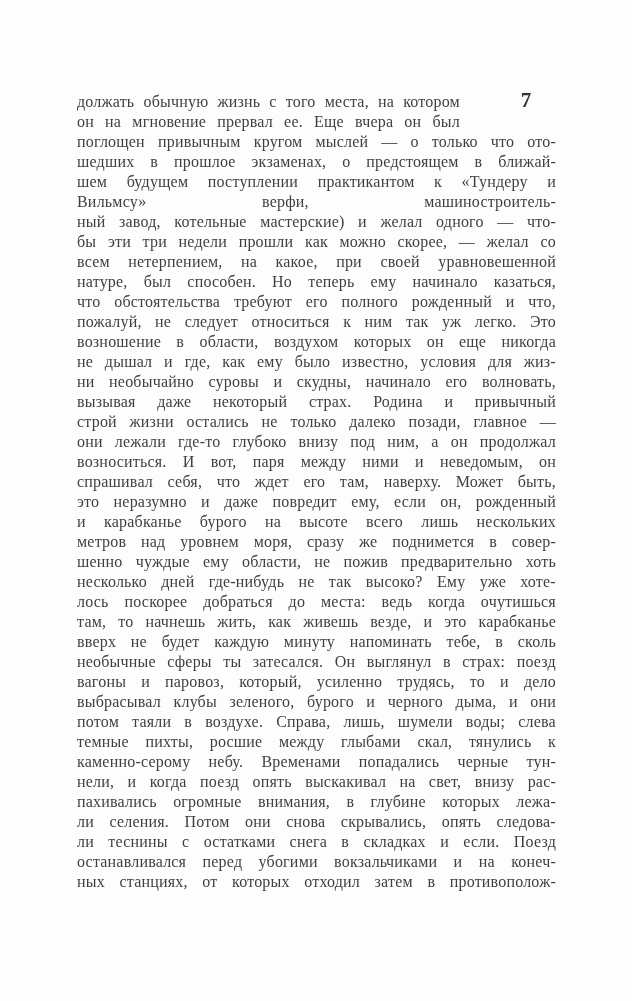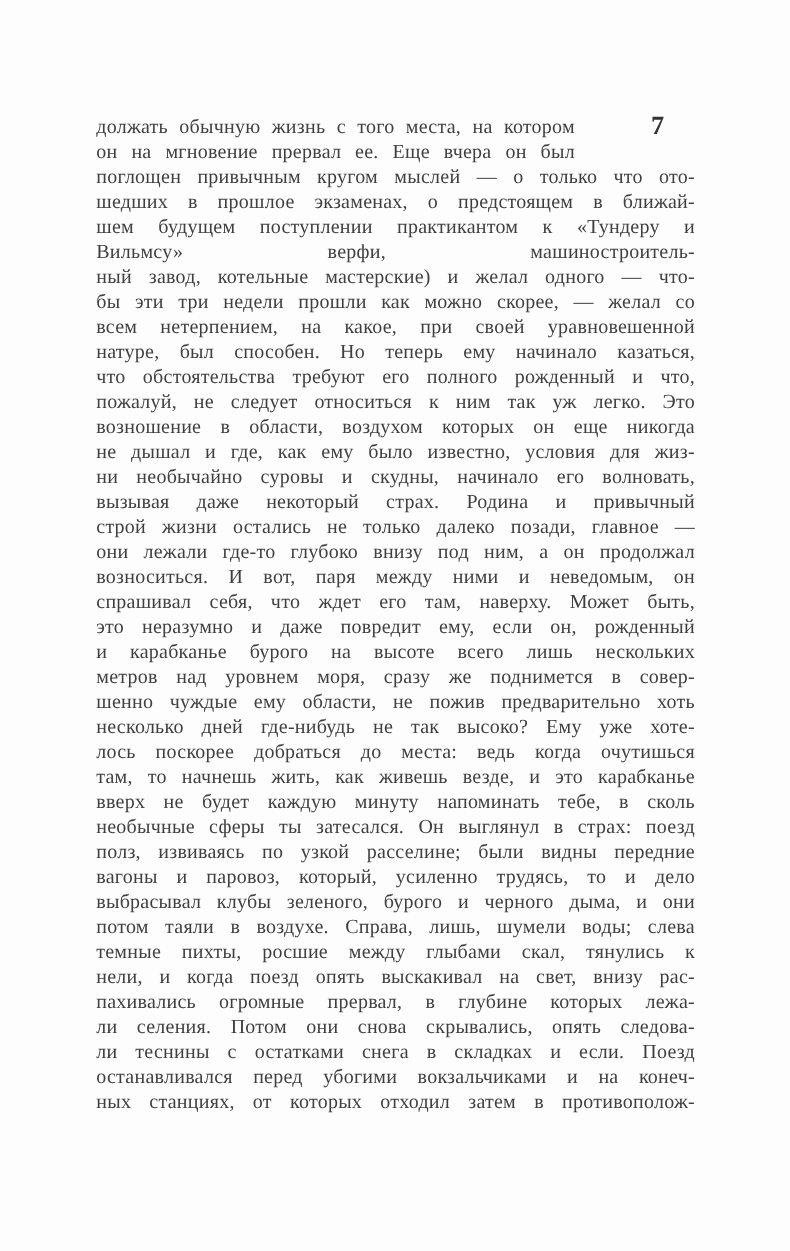--- a/index.html
+++ b/index.html
@@ -355,30 +355,20 @@
         <span>сферы</span>
         <span>ты</span>
         <span>затесался.</span>
         <span>Он</span>
         <span>выглянул</span>
         <span>в</span>
         <span>страх:</span>
         <span>поезд</span>
       </div>
       <div class="line">
-        <span>полз,</span>
-        <span>извиваясь</span>
-        <span>по</span>
-        <span>узкой</span>
-        <span>расселине;</span>
-        <span>были</span>
-        <span>видны</span>
-        <span>передние</span>
-      </div>
-      <div class="line">
         <span>вагоны</span>
         <span>и</span>
         <span>паровоз,</span>
         <span>который,</span>
         <span>усиленно</span>
         <span>трудясь,</span>
         <span>то</span>
         <span>и</span>
         <span>дело</span>
       </div>
@@ -408,35 +398,43 @@
         <span>темные</span>
         <span>пихты,</span>
         <span>росшие</span>
         <span>между</span>
         <span>глыбами</span>
         <span>скал,</span>
         <span>тянулись</span>
         <span>к</span>
       </div>
       <div class="line">
+        <span>каменно-серому</span>
+        <span>небу.</span>
+        <span>Временами</span>
+        <span>попадались</span>
+        <span>черные</span>
+        <span>тун-</span>
+      </div>
+      <div class="line">
         <span>нели,</span>
         <span>и</span>
         <span>когда</span>
         <span>поезд</span>
         <span>опять</span>
         <span>выскакивал</span>
         <span>на</span>
         <span>свет,</span>
         <span>внизу</span>
         <span>рас-</span>
       </div>
       <div class="line">
         <span>пахивались</span>
         <span>огромные</span>
-        <span>прервал,</span>
+        <span>внимания,</span>
         <span>в</span>
         <span>глубине</span>
         <span>которых</span>
         <span>лежа-</span>
       </div>
       <div class="line">
         <span>ли</span>
         <span>селения.</span>
         <span>Потом</span>
         <span>они</span>

